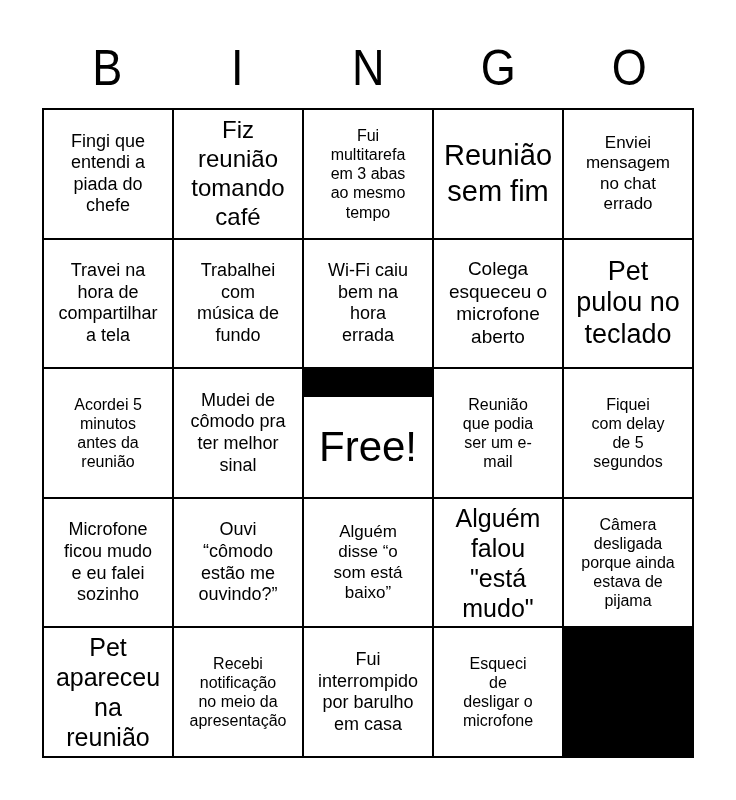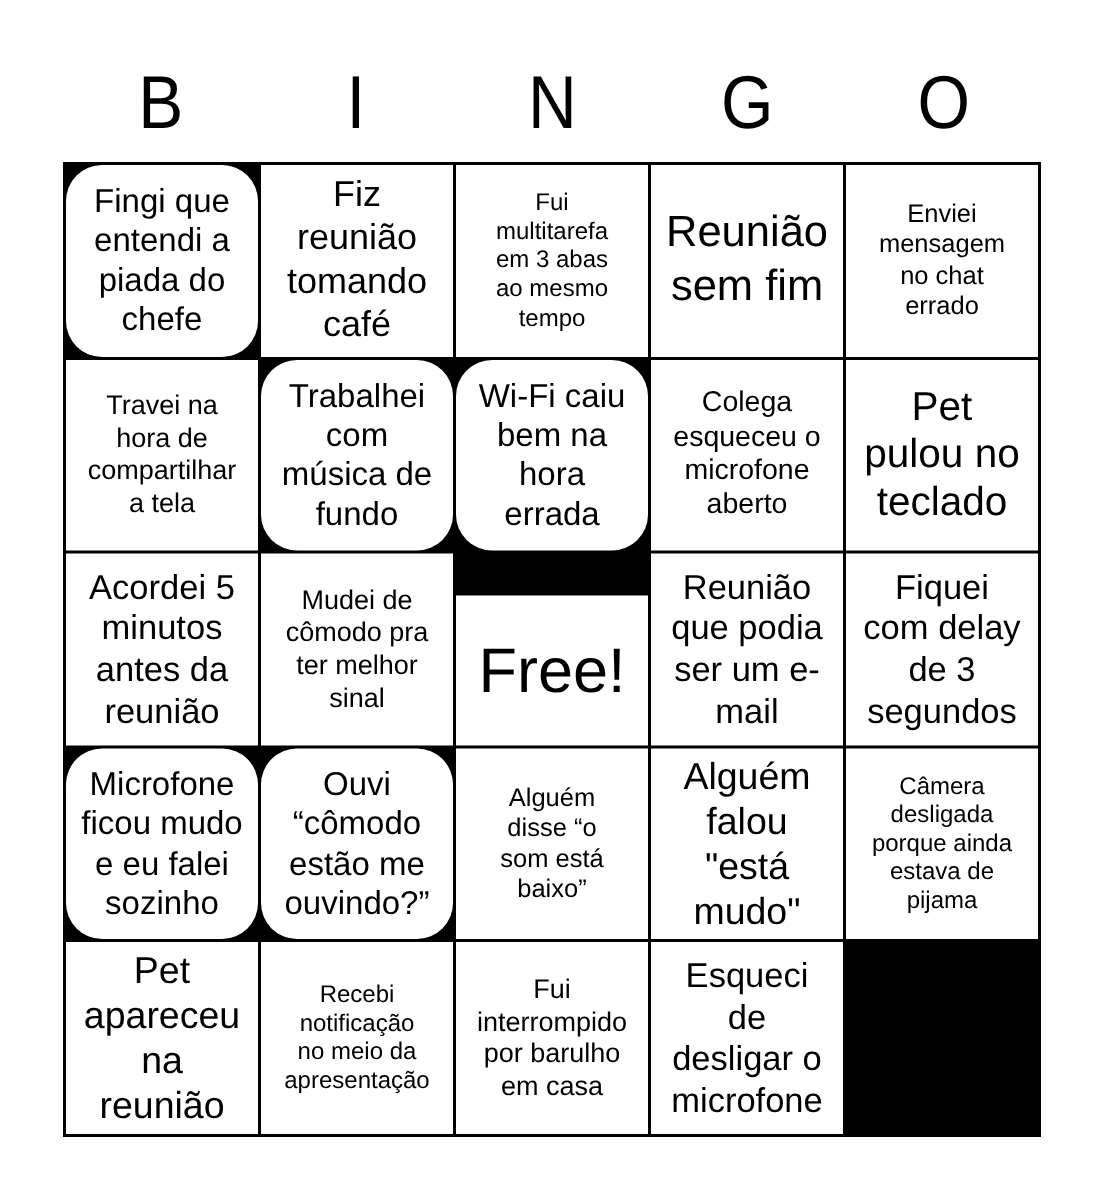--- a/index.html
+++ b/index.html
@@ -60,22 +60,22 @@
     white-space: pre-line;        
     line-height: 1.2;
     padding: 0 4px;
     box-sizing: border-box;
     overflow: hidden;
   }
   .fs16 { font-size: 16px; }
   .fs18 { font-size: 18px; }
   .fs19 { font-size: 19px; }
   .fs21 { font-size: 17px; }
-  .fs22 { font-size: 22px; border-radius: 24px; }
-  .fs23 { font-size: 23px; }
+  .fs22 { font-size: 18px; }
+  .fs23 { font-size: 16px; }
   .fs24 { font-size: 24px; }
   .fs25 { font-size: 25px; }
   .fs27 { font-size: 27px; line-height: 1.18; }
   .fs29 { font-size: 29px; line-height: 1.22; }
   .fs42 { font-size: 42px; margin-top: 28px; }
 </style>
 </head>
 <body>
 
 <div class="page">
@@ -138,21 +138,21 @@
 ter melhor
 sinal</div>
     <div class="cell fs42">Free!</div>
     <div class="cell fs23">Reunião
 que podia
 ser um e-
 mail</div>
 
     <div class="cell fs23">Fiquei
 com delay
-de 3
+de 5
 segundos</div>
     <div class="cell fs22">Microfone
 ficou mudo
 e eu falei
 sozinho</div>
     <div class="cell fs22">Ouvi
 “cômodo
 estão me
 ouvindo?”</div>
     <div class="cell fs21">Alguém

